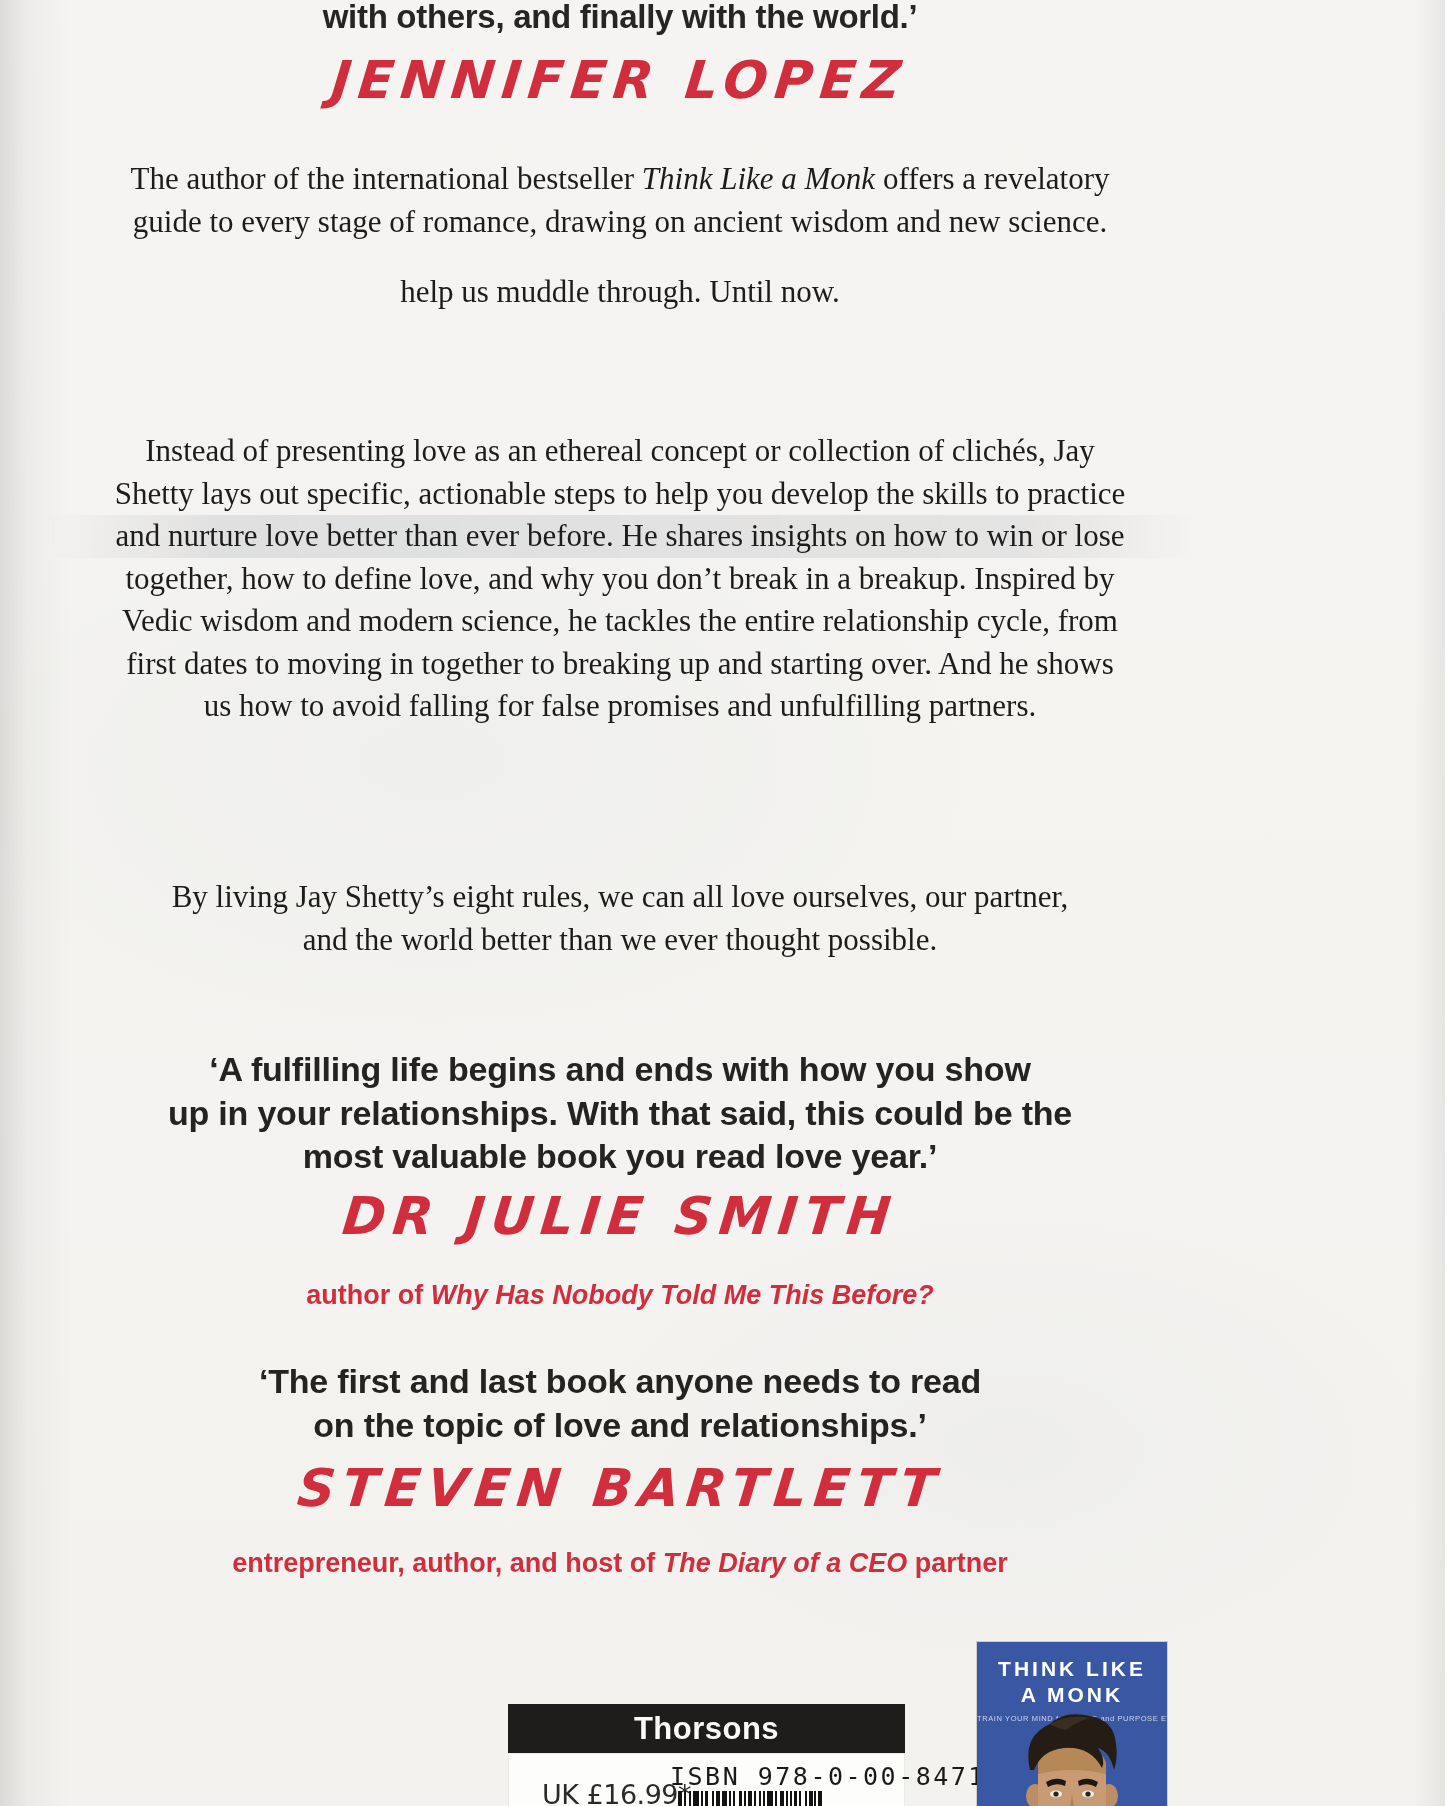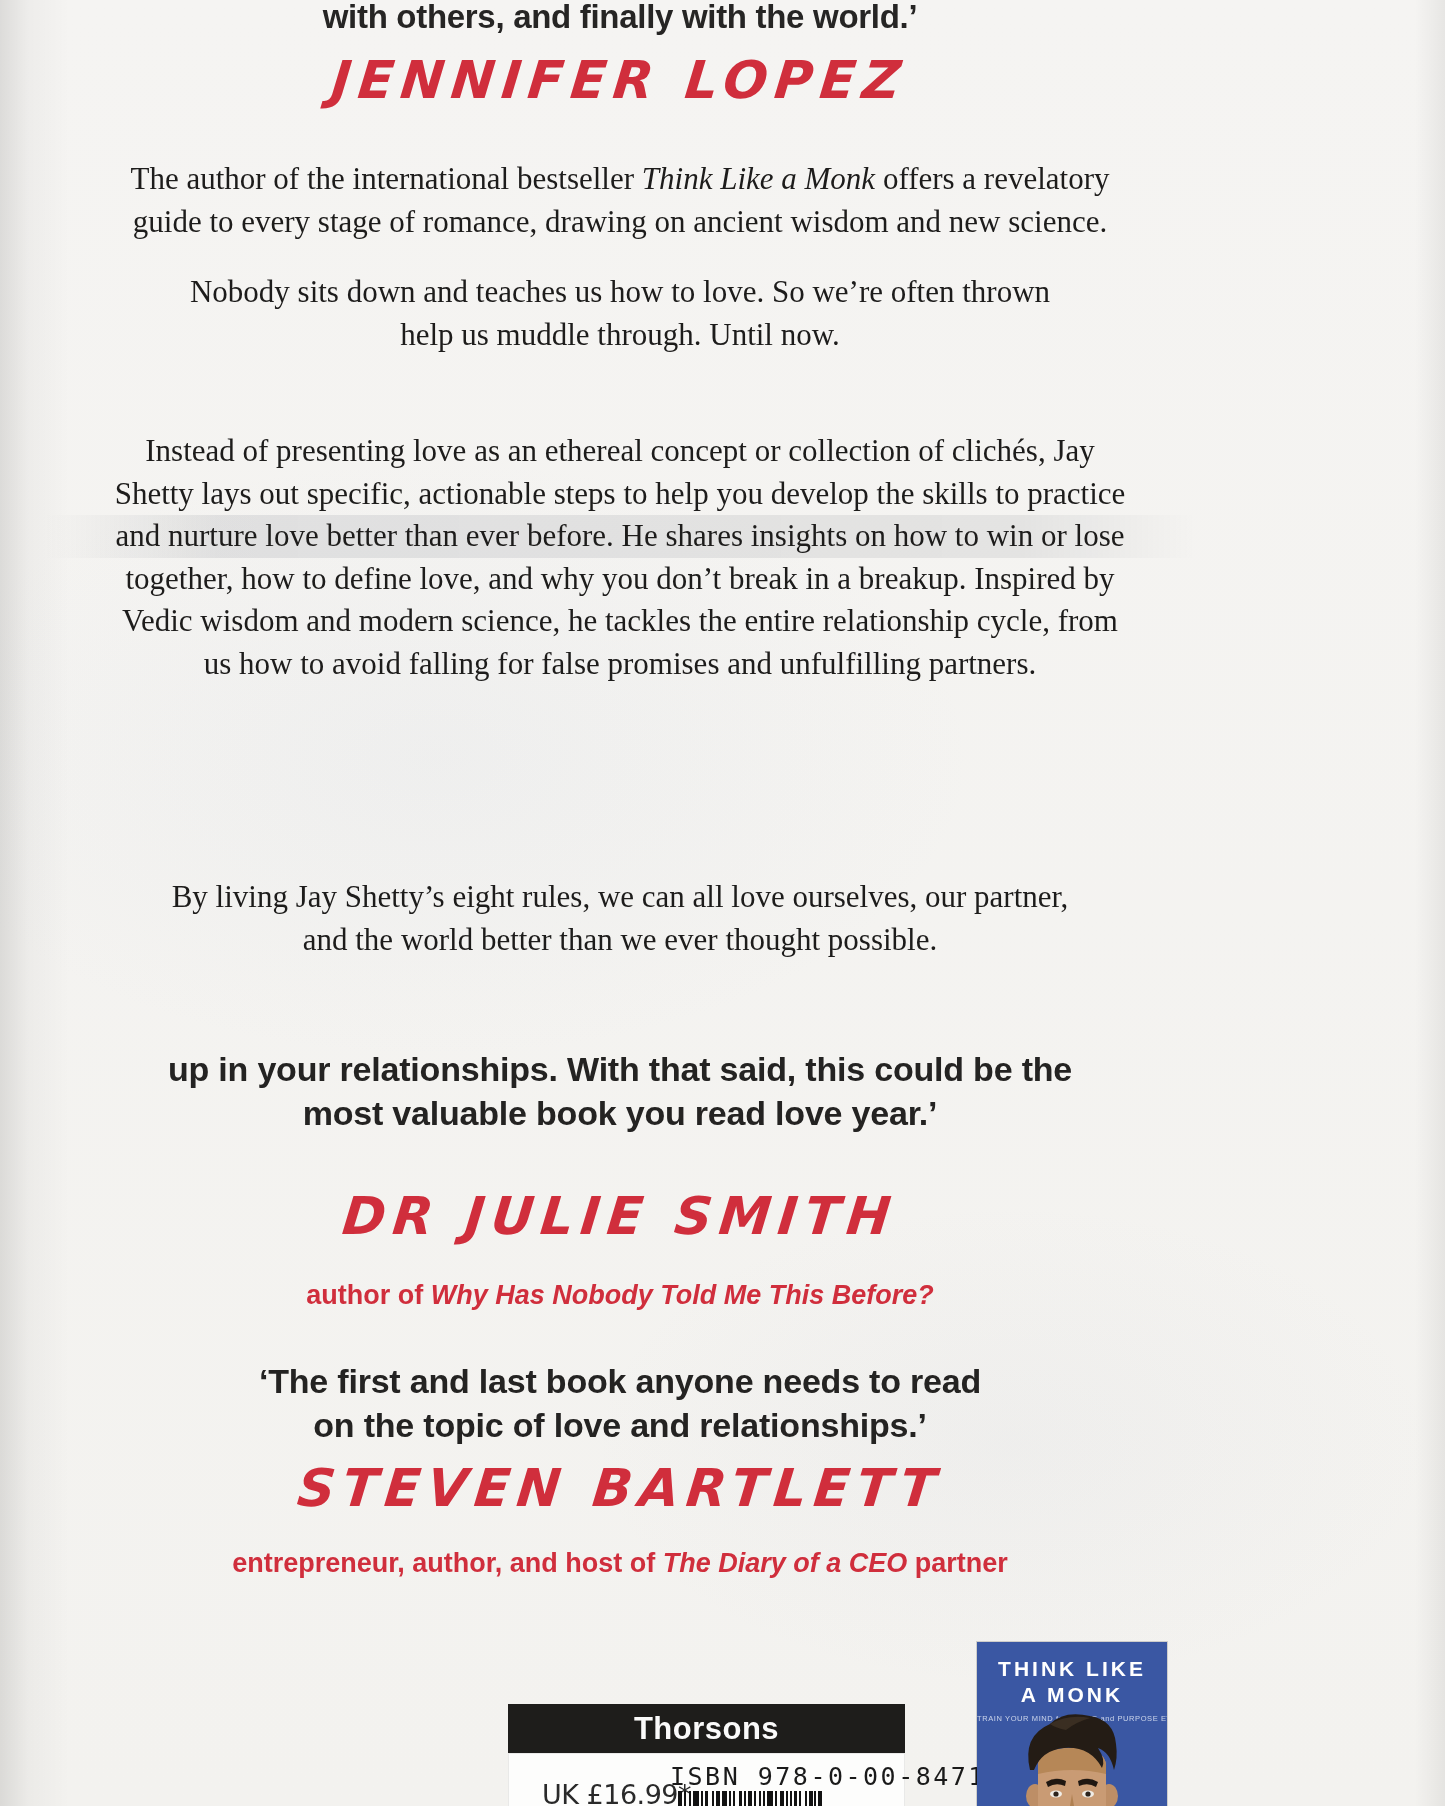--- a/index.html
+++ b/index.html
@@ -100,39 +100,40 @@
     <div class="abs" style="top:50px;">
       <span class="script-name" style="display:inline-block;">JENNIFER LOPEZ</span>
     </div>
 
     <div class="abs serif" style="top:158px;font-family:Liberation Serif, serif;">
       <div><span>The author of the international bestseller </span><span class="ital">Think Like a Monk</span><span> offers a revelatory</span></div>
       <div>guide to every stage of romance, drawing on ancient wisdom and new science.</div>
     </div>
 
     <div class="abs serif" style="top:271px;">
-      <div>Nobody sits down and teaches us how to love. So we’re often thrown</div>
       <div>help us muddle through. Until now.</div>
     </div>
 
     <div class="abs serif" style="top:430px;">
       <div>Instead of presenting love as an ethereal concept or collection of clichés, Jay</div>
       <div>Shetty lays out specific, actionable steps to help you develop the skills to practice</div>
       <div class="smudged">and nurture love better than ever before. He shares insights on how to win or lose</div>
       <div>together, how to define love, and why you don’t break in a breakup. Inspired by</div>
       <div>Vedic wisdom and modern science, he tackles the entire relationship cycle, from</div>
+      <div>first dates to moving in together to breaking up and starting over. And he shows</div>
       <div>us how to avoid falling for false promises and unfulfilling partners.</div>
     </div>
 
     <div class="abs serif" style="top:876px;">
       <div>By living Jay Shetty’s eight rules, we can all love ourselves, our partner,</div>
       <div>and the world better than we ever thought possible.</div>
     </div>
 
     <div class="abs quote" style="top:1048px;">
+      <div>‘A fulfilling life begins and ends with how you show</div>
       <div>up in your relationships. With that said, this could be the</div>
       <div>most valuable book you read love year.’</div>
     </div>
     <div class="abs" style="top:1186px;">
       <span class="script-name" style="display:inline-block;">DR JULIE SMITH</span>
     </div>
     <div class="abs credit" style="top:1280px;">
       <span>author of </span><span class="ital">Why Has Nobody Told Me This Before?</span><span></span>
     </div>
 

